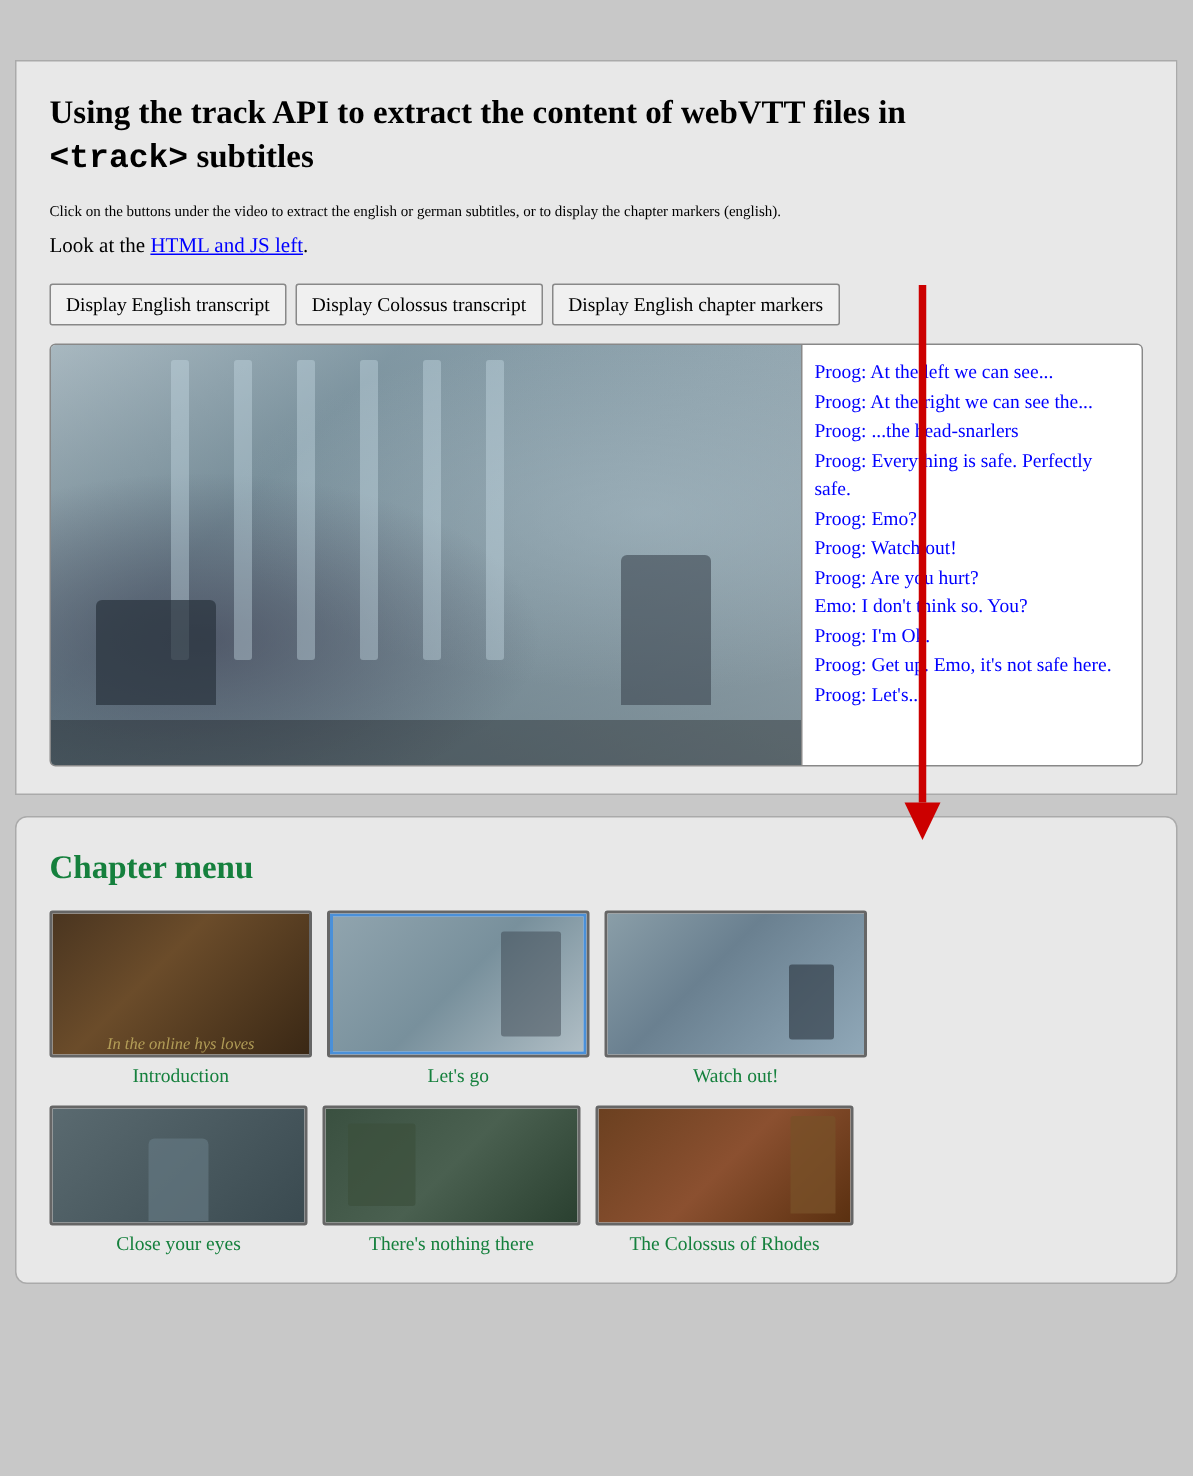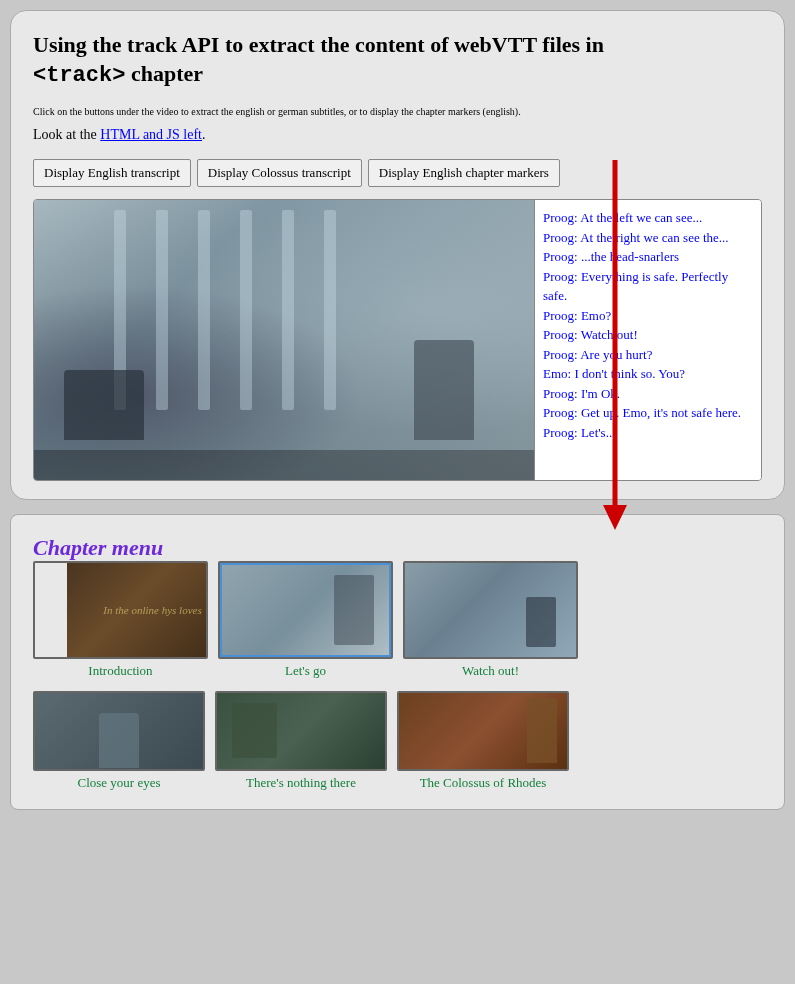--- a/index.html
+++ b/index.html
@@ -7,23 +7,24 @@
       font-family: Georgia, 'Times New Roman', serif;
       background: #c8c8c8;
       width: 795px;
       min-height: 984px;
       padding: 10px;
     }
 
     .top-section {
       background: #e8e8e8;
       border: 1px solid #aaa;
-      border-radius: 16px;
+      border-radius: 0;
       padding: 20px 22px 18px 22px;
       margin-bottom: 14px;
+      margin-top: 30px;
     }
 
     .page-title {
       font-size: 22px;
       font-weight: bold;
       line-height: 1.3;
       margin-bottom: 14px;
       color: #000;
     }
 
@@ -159,22 +160,22 @@
     .bottom-section {
       background: #e8e8e8;
       border: 1px solid #aaa;
       border-radius: 8px;
       padding: 20px 22px 18px 22px;
     }
 
     .chapter-title {
       font-size: 22px;
       font-weight: bold;
-      color: #6d28d9;
-      font-style: italic;
+      margin-bottom: 16px;
+      color: #15803d;
     }
 
     .chapter-grid-top {
       display: flex;
       gap: 10px;
       margin-bottom: 12px;
       align-items: flex-end;
     }
 
     .chapter-grid-bottom {
@@ -214,23 +215,22 @@
       font-family: Georgia, serif;
     }
 
     
     .thumb-intro {
       background: linear-gradient(135deg, #4a3520 0%, #6b4c2a 40%, #3a2815 100%);
       width: 100%;
       height: 100%;
       position: relative;
       display: flex;
-      align-items: center;
+      align-items: flex-end;
       justify-content: center;
-      margin-left: 32px;
     }
 
     .thumb-intro-text {
       color: rgba(200,180,100,0.8);
       font-size: 11px;
       text-align: center;
       font-style: italic;
       line-height: 1.3;
     }
 
@@ -358,21 +358,21 @@
     }
   </style>
 </head>
 <body>
 
 <div class="top-section">
   <div class="page-title">
     <span>Using the track API to extract the content of webVTT files in</span>
     <br>
     <code>&lt;track&gt;</code>
-    <span>chapter</span>
+    <span>subtitles</span>
   </div>
 
   <p class="description">Click on the buttons under the video to extract the english or german subtitles, or to display the chapter markers (english).</p>
 
   <p class="code-link">
     Look at the <a>HTML and JS left</a>.
   </p>
 
   <div class="button-row">
     <button class="transcript-btn">Display English transcript</button>

